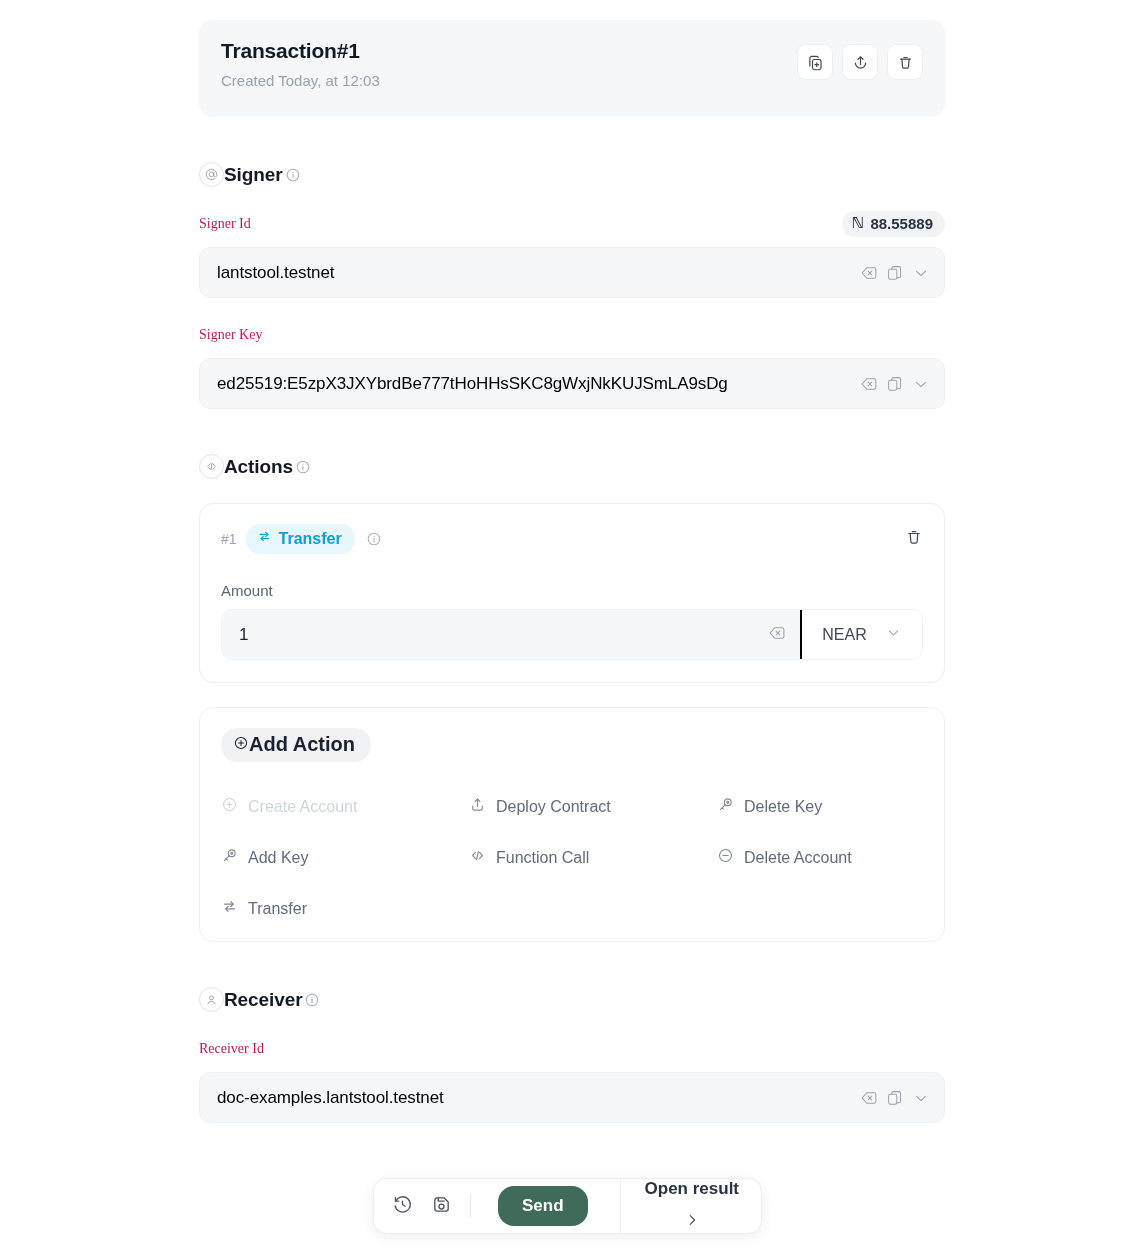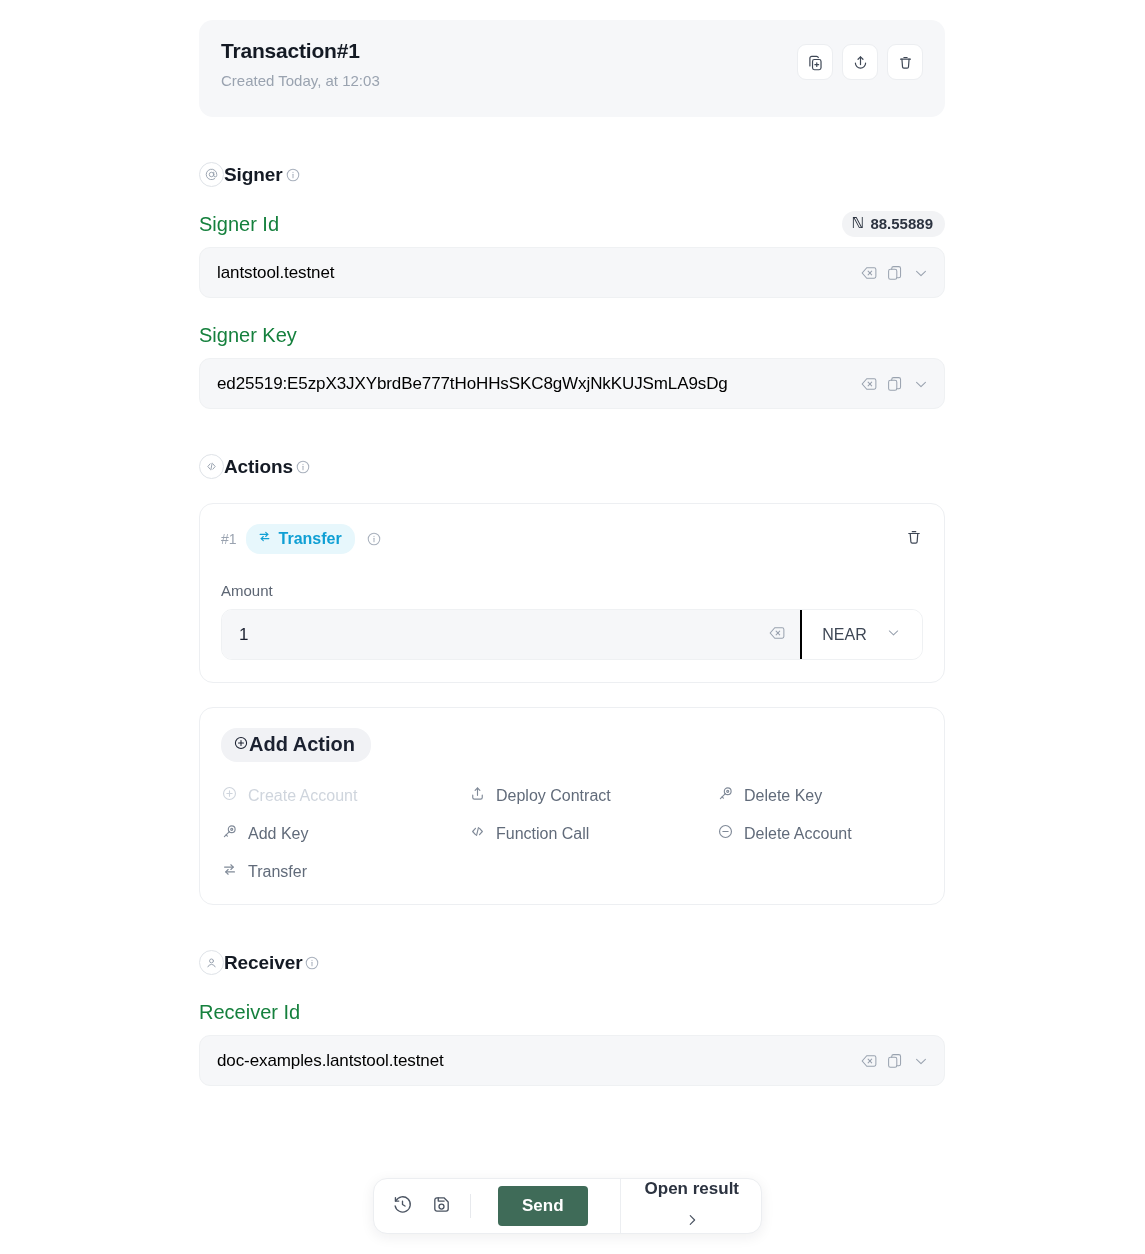--- a/index.html
+++ b/index.html
@@ -105,22 +105,23 @@
   
   .field { margin-top: 24px; }
   .field-labelrow {
     display: flex;
     align-items: center;
     justify-content: space-between;
     margin-bottom: 10px;
     min-height: 26px;
   }
   .field-label {
-    font-size: 20px;
-    color: #15803d;
+    font-size: 14px;
+    color: #be185d;
+    font-family: Liberation Serif, serif;
   }
   .balance-badge {
     background: #f2f3f5;
     border-radius: 13px;
     padding: 4px 12px 5px 10px;
     font-size: 15px;
     font-weight: 600;
     color: #2c3340;
     display: flex;
     align-items: center;
@@ -248,22 +249,22 @@
     color: #1b2130;
     display: inline-flex;
     align-items: flex-end;
     gap: 0;
     line-height: 19px;
     cursor: pointer;
   }
   .action-grid {
     display: grid;
     grid-template-columns: 248px 248px auto;
-    row-gap: 17px;
-    margin-top: 23px;
+    row-gap: 30px;
+    margin-top: 34px;
   }
   .act-item {
     display: flex;
     align-items: center;
     gap: 10px;
     font-size: 16px;
     color: #616b7a;
     cursor: pointer;
   }
   .act-item.disabled {
@@ -294,21 +295,21 @@
   .bb-divider {
     width: 1px;
     height: 24px;
     background: #e7e9ed;
     margin: 0 3px 0 0;
   }
   .send-btn {
     background: #3f6b58;
     color: #ffffff;
     border: none;
-    border-radius: 4px;
+    border-radius: 16px;
     height: 40px;
     padding: 0 24px;
     font-family: "Liberation Sans", sans-serif;
     font-size: 17px;
     font-weight: 700;
     cursor: pointer;
     margin-left: 6px;
   }
   .open-result {
     border-left: 1px solid #eceef1;

